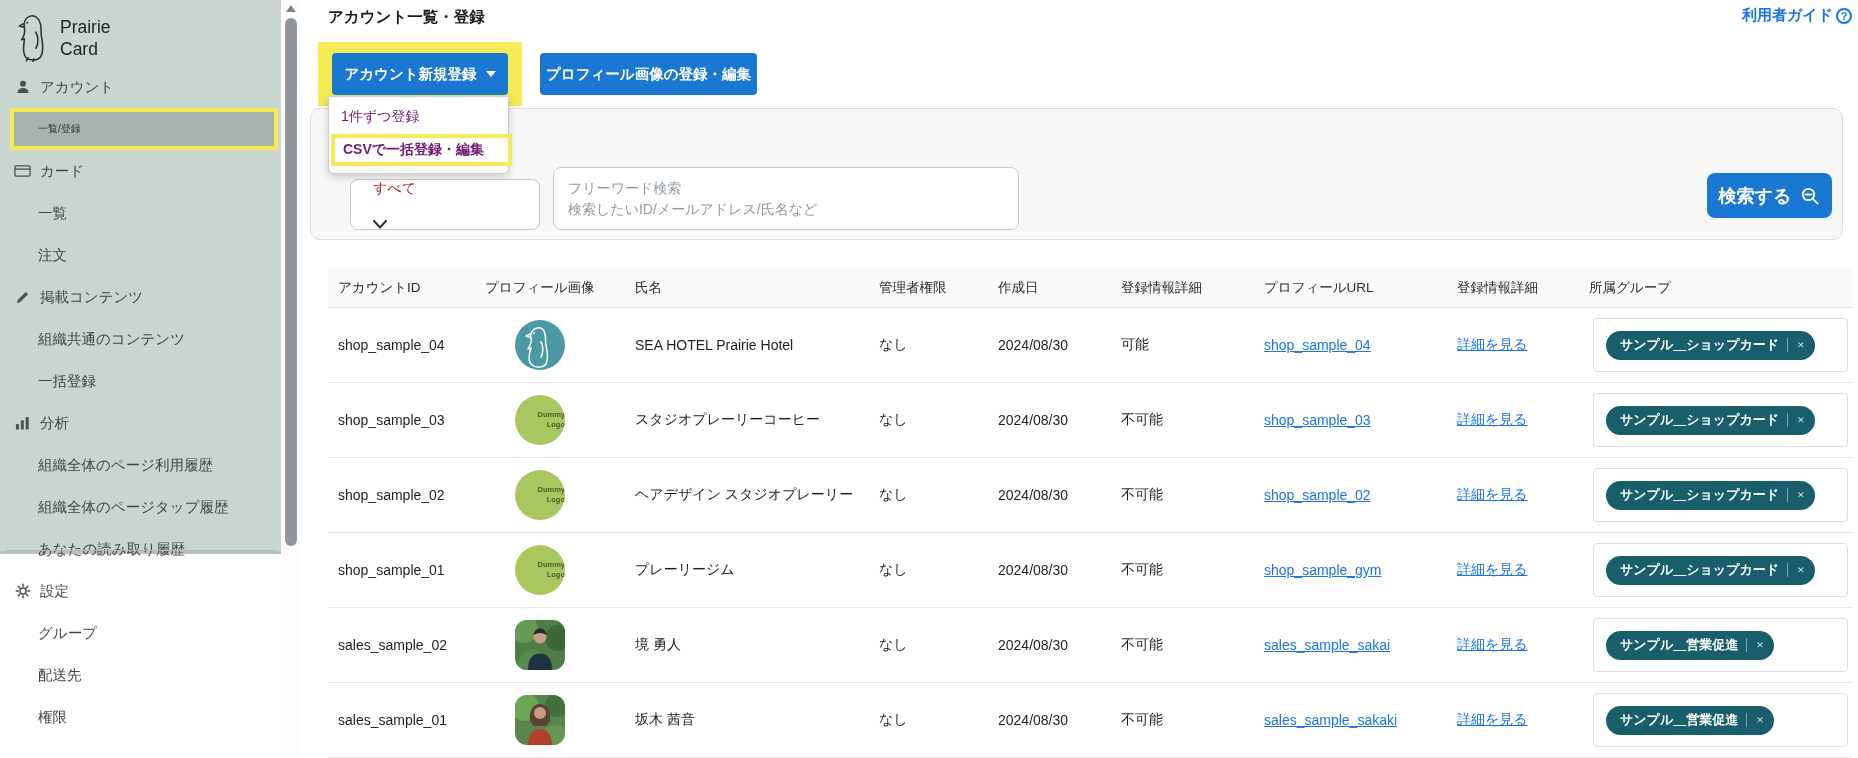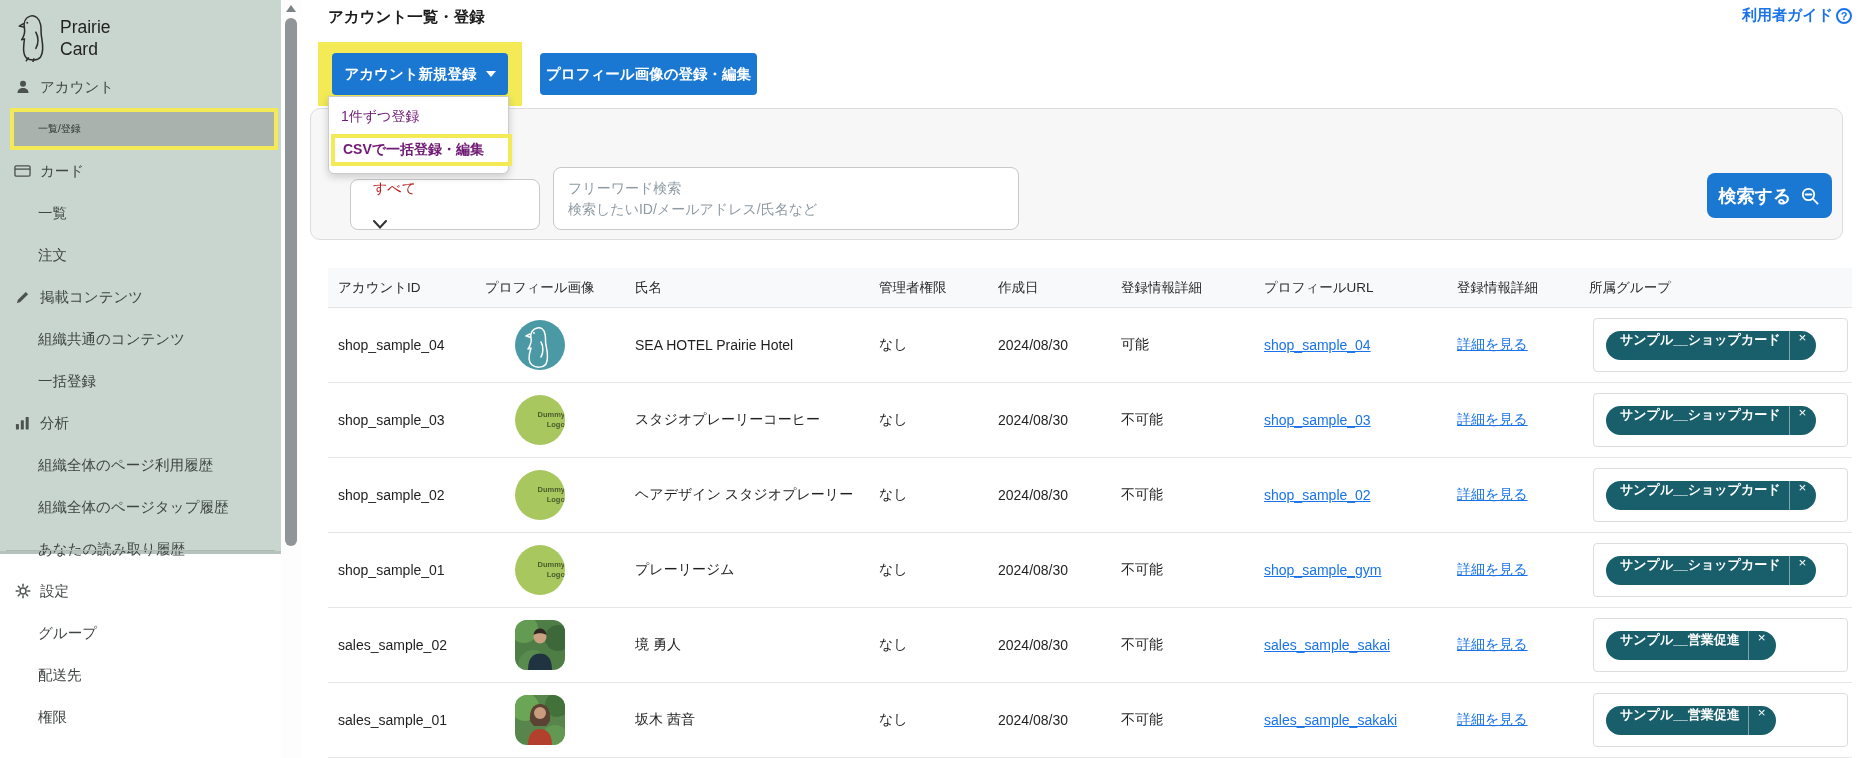--- a/index.html
+++ b/index.html
@@ -110,22 +110,22 @@
   .avatar.photo { border-radius: 12px; }
   .avatar-teal { background: var(--avatar-teal); }
   .avatar-green { background: var(--avatar-green); flex-direction: column; }
   .dummy-text { font-size: 7.5px; font-weight: bold; color: #4a5d2a; line-height: 1.3; text-align: center; }
   .group-box {
     margin-left: 14px; width: 255px; height: 54px; background: #fff;
     border: 1px solid #ddd; border-radius: 4px; display: flex; align-items: center; padding-left: 12px;
   }
   .pill {
     background: var(--pill); color: #fff; border-radius: 999px; height: 29px;
-    display: inline-flex; padding: 0 10px 0 14px;
-    font-size: 13px; font-weight: bold; white-space: nowrap;
+    display: inline-flex; align-items: center; padding: 0 10px 0 14px;
+    font-size: 13px; font-weight: bold; white-space: nowrap; font-family: Liberation Serif, serif;
   }
   .pill .x {
     margin-left: 8px; padding-left: 9px; border-left: 1px solid rgba(255,255,255,.45);
     font-weight: normal; font-size: 13.5px; cursor: pointer; line-height: 1;
   }
 </style>
 </head>
 <body>
 
 <div class="sidebar">

